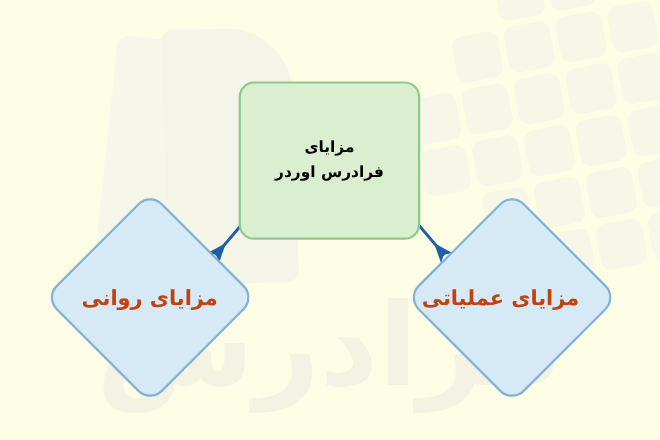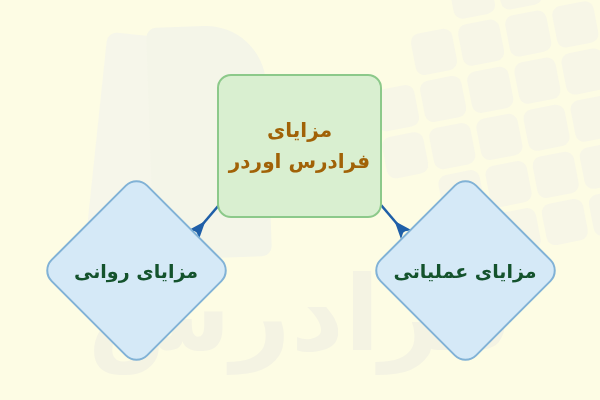--- a/index.html
+++ b/index.html
@@ -92,23 +92,23 @@
     background: #d9efd0;
     border: 2px solid #8cc98a;
     border-radius: 14px;
     display: flex;
     flex-direction: column;
     align-items: center;
     justify-content: center;
     gap: 6px;
   }
   .node-root .line {
-    font-size: 20px;
+    font-size: 14px;
     font-weight: 700;
-    color: #a16207;
+    color: #000000;
     line-height: 1.25;
     text-align: center;
     direction: rtl;
   }
 
   .diamond {
     position: absolute;
     width: 137px;
     height: 137px;
     box-sizing: border-box;
@@ -119,26 +119,26 @@
   }
   .diamond-left  { left: 68px;  top: 202px; }
   .diamond-right { left: 397px; top: 202px; }
 
   .diamond-label {
     position: absolute;
     width: 190px;
     text-align: center;
     font-size: 19px;
     font-weight: 700;
-    color: #14532d;
+    color: #c2410c;
     direction: rtl;
     line-height: 1.2;
   }
   .label-left  { left: 41px;  top: 260px; }
-  .label-right { left: 370px; top: 260px; }
+  .label-right { left: 360px; top: 260px; }
 
   
   .connectors {
     position: absolute;
     inset: 0;
     pointer-events: none;
   }
 </style>
 </head>
 <body>

